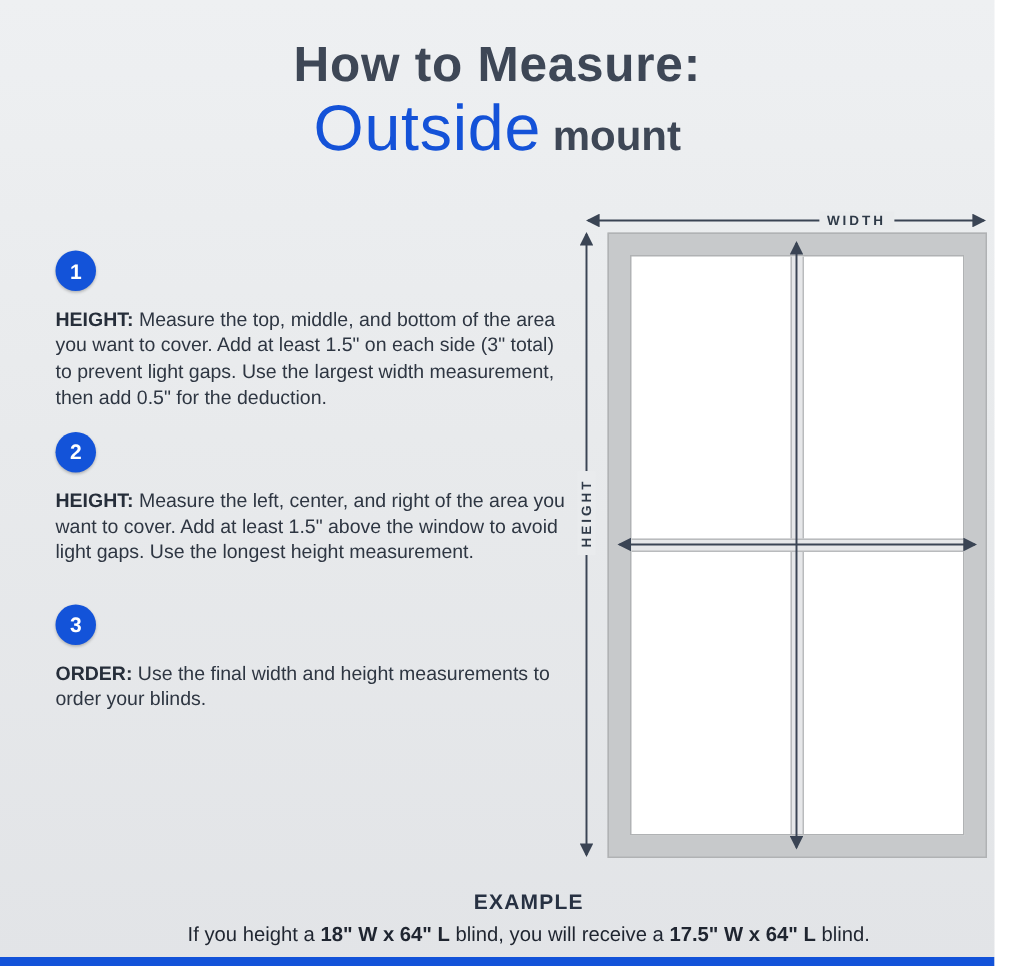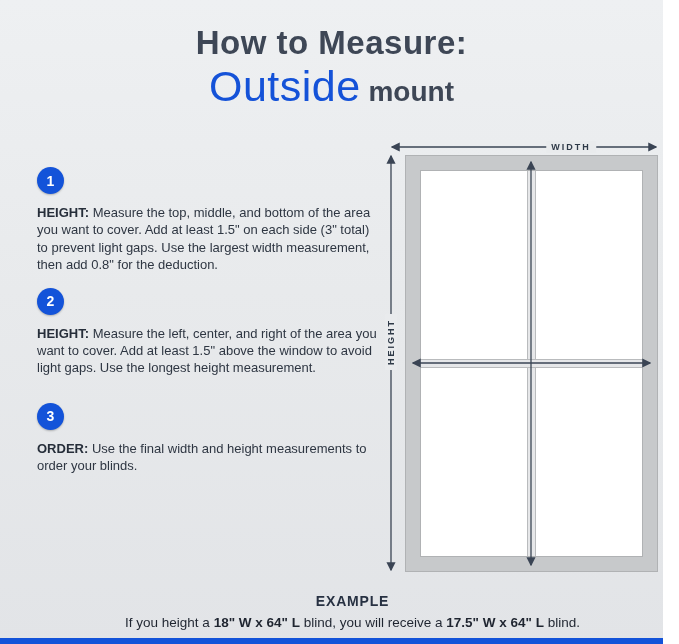--- a/index.html
+++ b/index.html
@@ -96,21 +96,21 @@
     <div class="title-line1">How to Measure:</div>
     <div class="title-line2"><span class="hl">Outside</span><span class="rest"> mount</span></div>
   </header>
 
   <section class="steps">
 
     <div class="step">
       <div class="badge">
           <span>1</span>
         </div>
-      <p class="step-text"><strong>HEIGHT:</strong> <span>Measure the top, middle, and bottom of the area you want to cover. Add at least 1.5" on each side (3" total) to prevent light gaps. Use the largest width measurement, then add 0.8" for the deduction.</span></p>
+      <p class="step-text"><strong>HEIGHT:</strong> <span>Measure the top, middle, and bottom of the area you want to cover. Add at least 1.5" on each side (3" total) to prevent light gaps. Use the largest width measurement, then add 0.5" for the deduction.</span></p>
     </div>
 
     <div class="step">
       <div class="badge">
           <span>2</span>
         </div>
       <p class="step-text"><strong>HEIGHT:</strong> <span>Measure the left, center, and right of the area you want to cover. Add at least 1.5" above the window to avoid light gaps. Use the longest height measurement.</span></p>
     </div>
 
     <div class="step gap-large">

